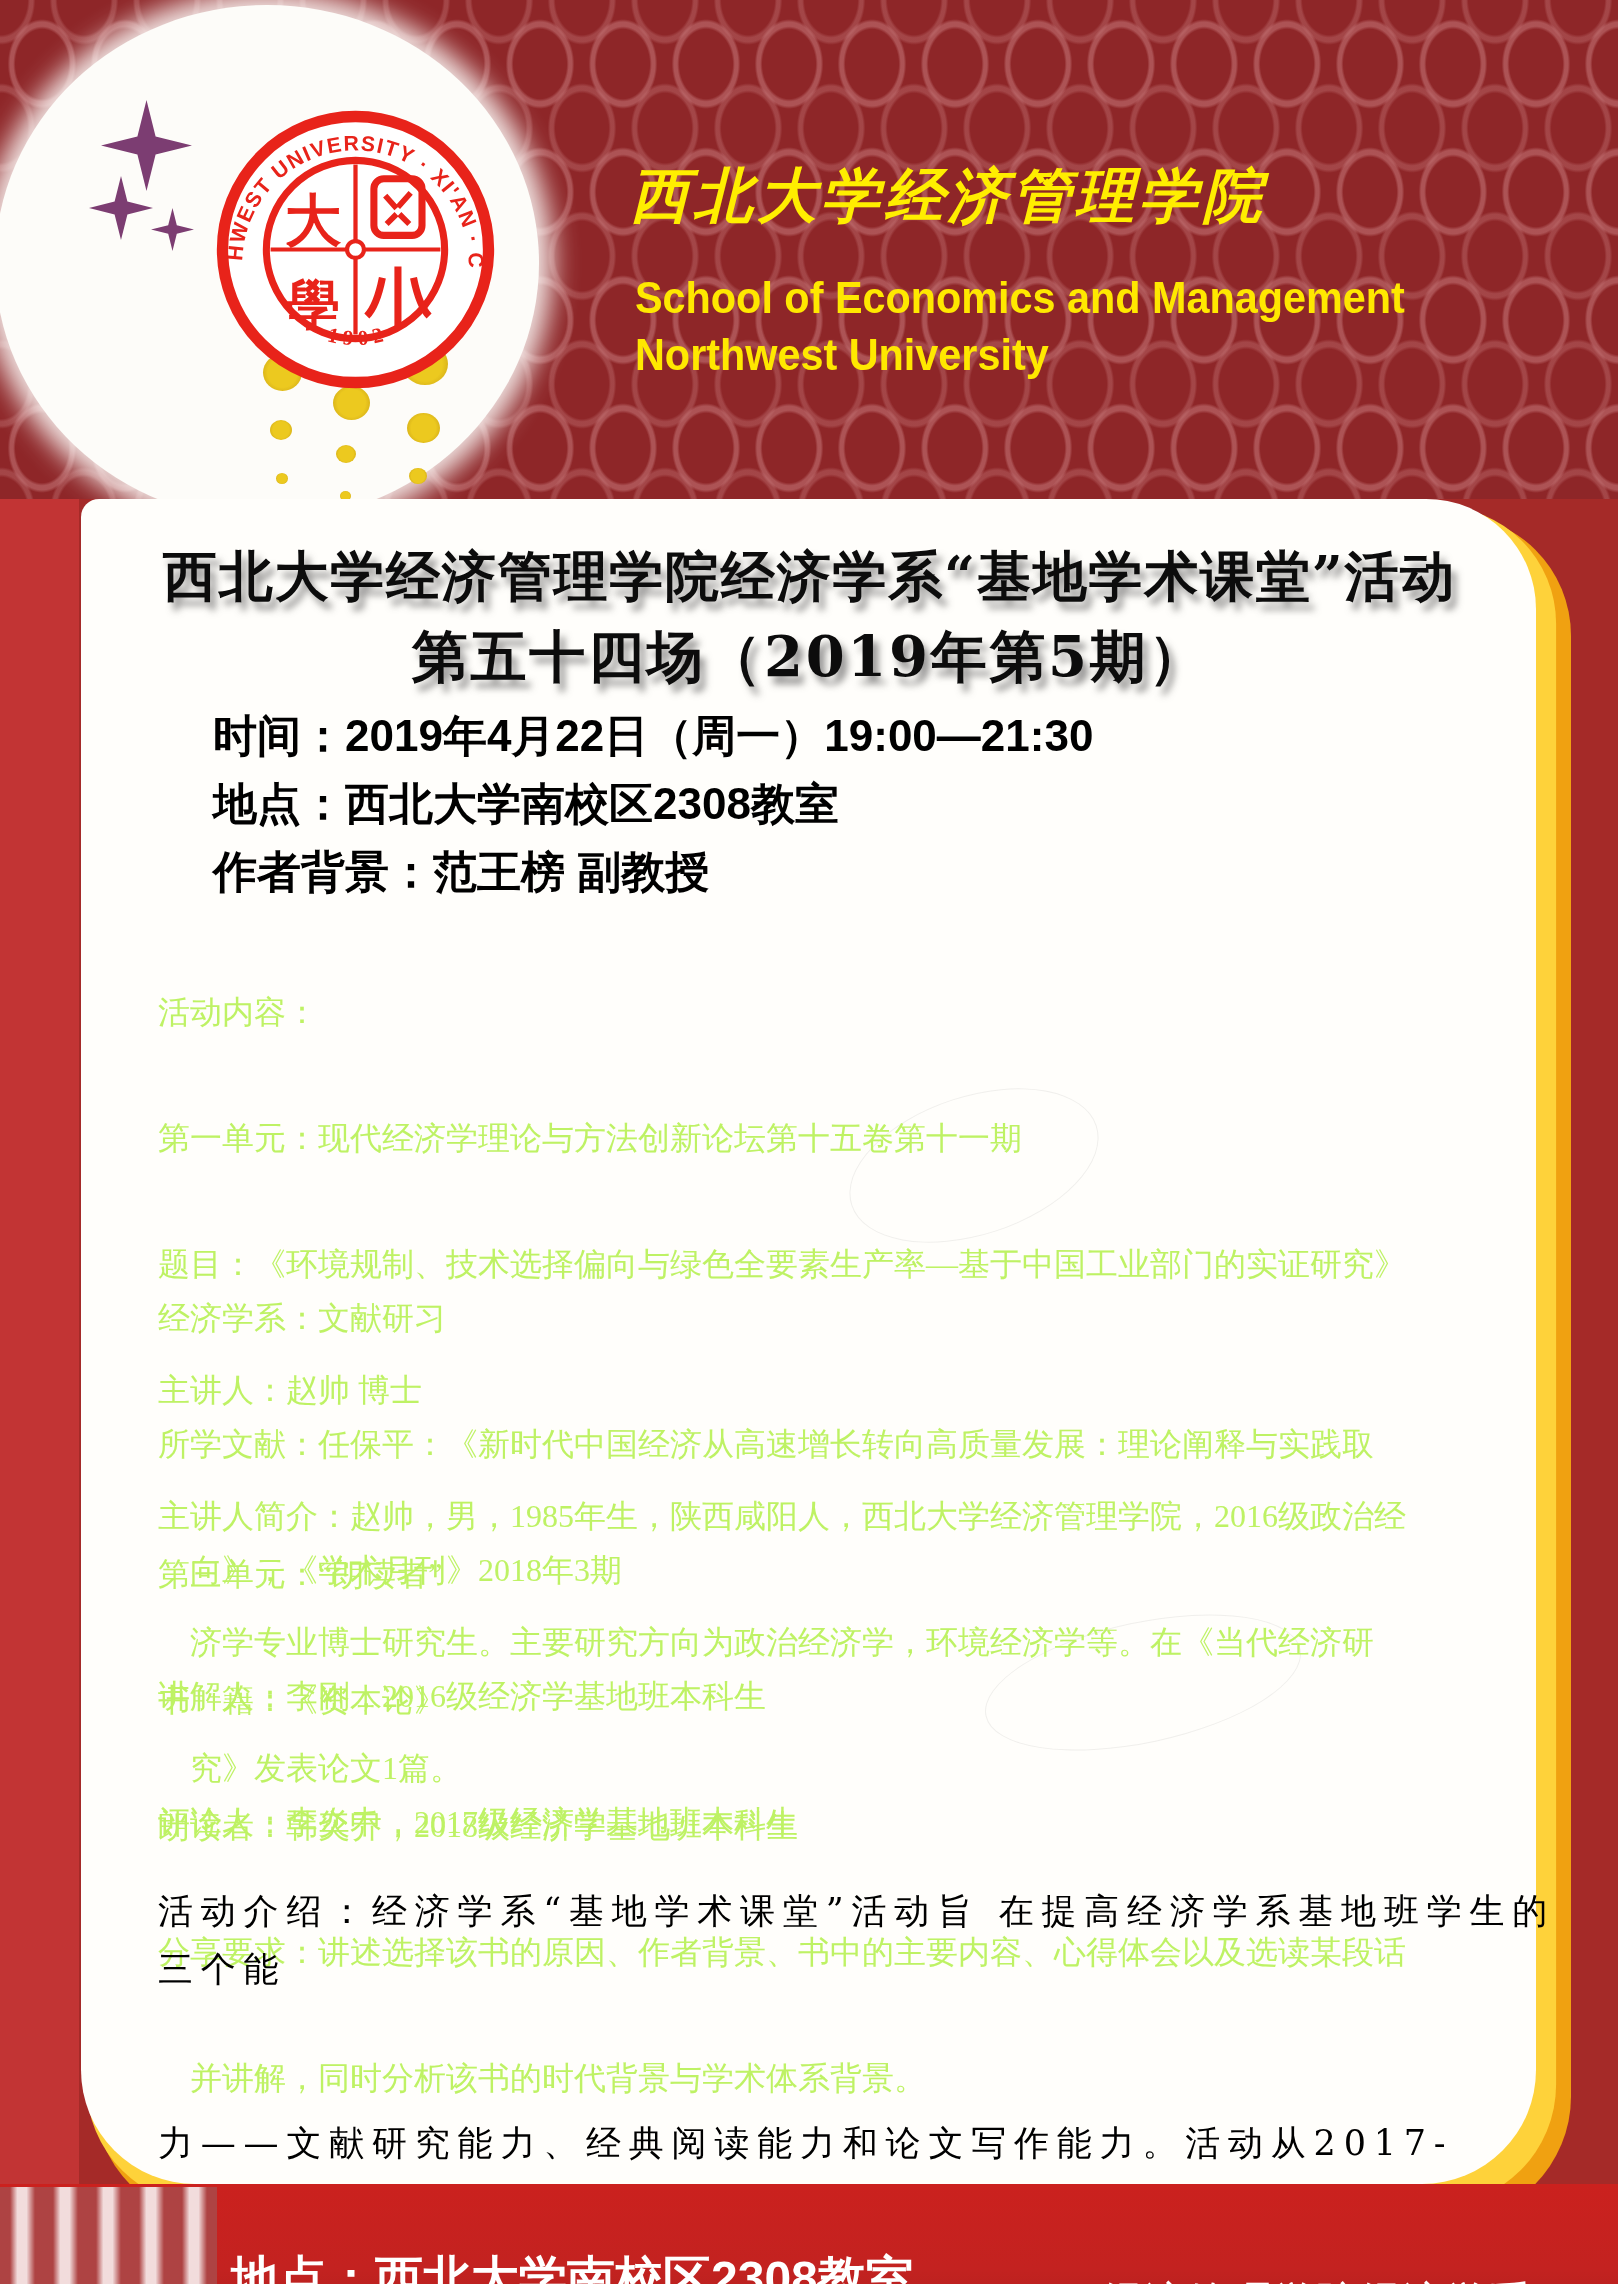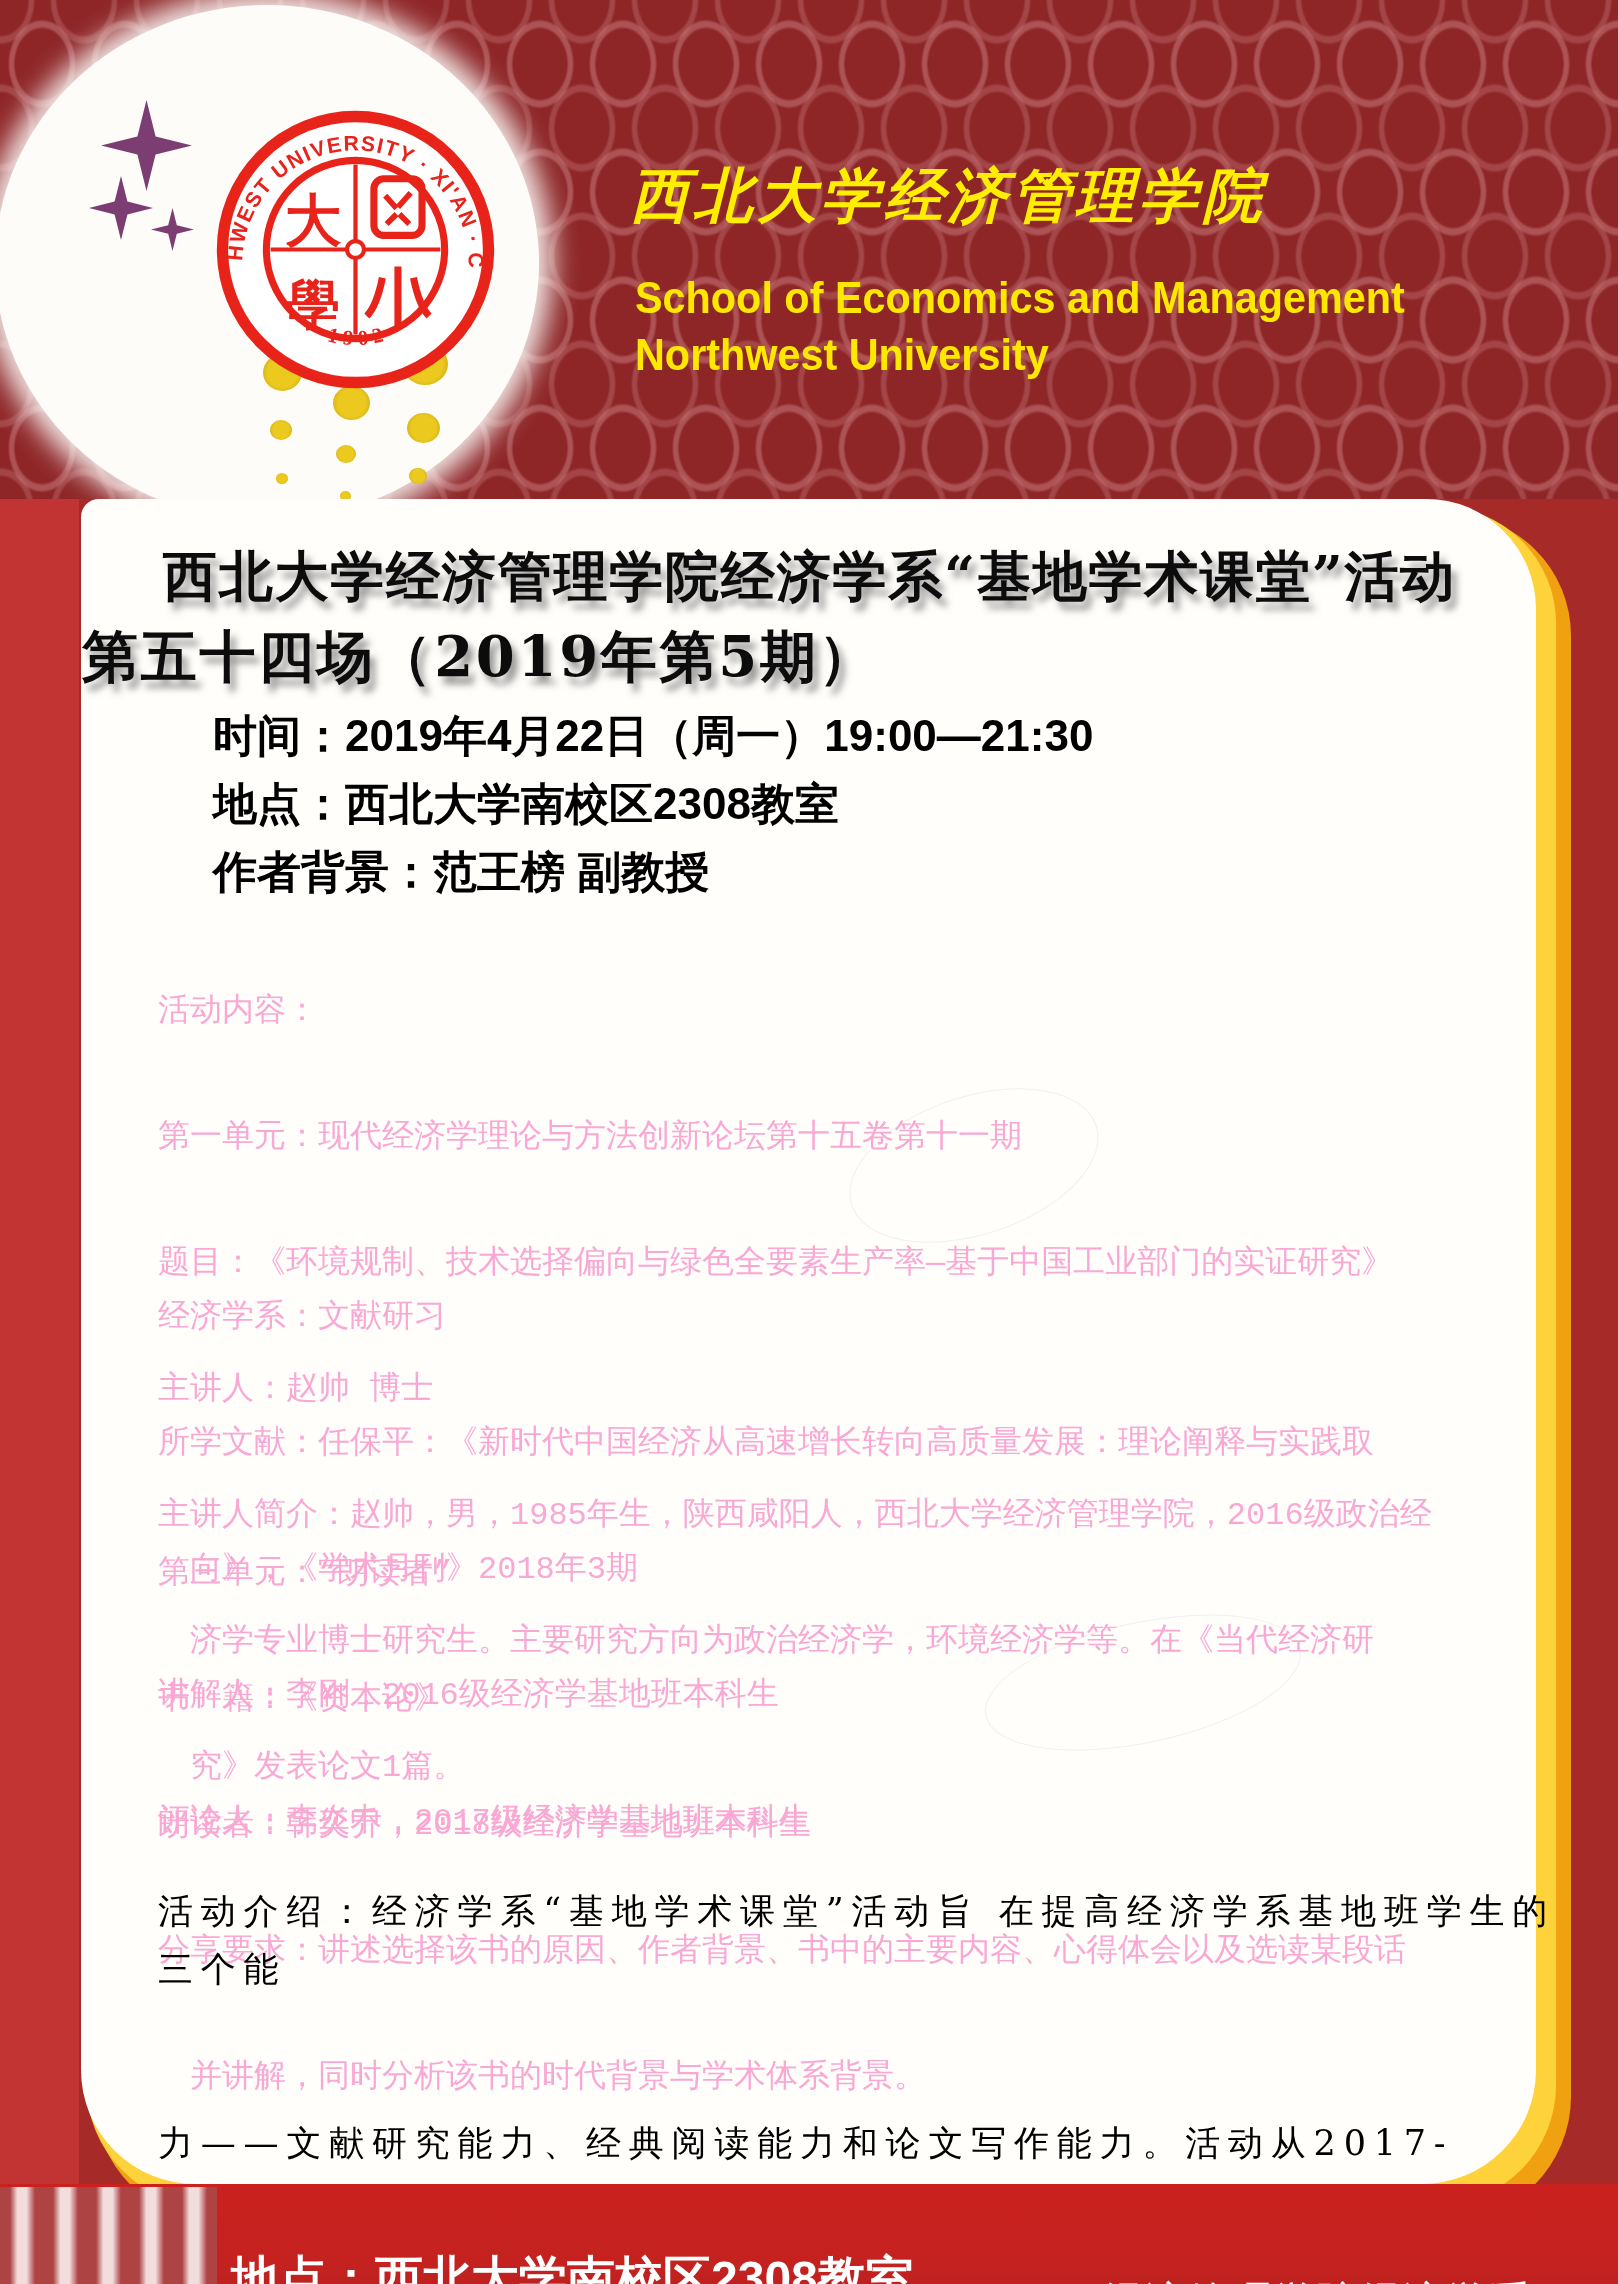--- a/index.html
+++ b/index.html
@@ -35,29 +35,29 @@
   .mid-bg{left:0;top:499px;width:1618px;height:1686px;
     background:linear-gradient(90deg,#c23434 0 79px,#a52a28 79px 100%);}
   .card{left:81px;top:499px;width:1455px;height:1685px;background:#fffefb;
     border-radius:18px 110px 114px 114px;
     box-shadow:12.8px 14.6px 0 7.3px #fed23a, 24px 26.5px 0 11px #f0a111;}
   .smoke{border:1.4px solid rgba(150,150,150,.14);border-radius:50%;}
 
   .title1{left:82px;top:541px;width:1455px;text-align:center;font-size:54px;font-weight:bold;
     color:#0c0c0c;letter-spacing:1.8px;white-space:nowrap;
     text-shadow:5.5px 8.2px 7.3px rgba(70,70,70,.55);}
-  .title2{left:82px;top:620px;width:1455px;font-size:56px;font-weight:bold;
+  .title2{left:82px;top:620px;width:1455px;text-align:center;font-size:56px;font-weight:bold;
     color:#0c0c0c;letter-spacing:2.7px;text-shadow:5.5px 8.2px 7.3px rgba(70,70,70,.55);}
 
   .info{left:213px;width:1279px;font-family:"Liberation Sans",sans-serif;font-weight:bold;
     font-size:44px;color:#000;white-space:nowrap;}
   .info1{top:707px;} .info2{top:775px;} .info3{top:843px;}
 
-  .bodyblock{left:158px;width:1375px;font-size:32px;line-height:42px;color:#f9a8d4;
-    white-space:pre-wrap;font-family:Liberation Mono, monospace;}
+  .bodyblock{left:158px;width:1375px;font-size:32px;line-height:42px;color:#bef264;
+    white-space:pre-wrap;font-family:Liberation Serif, serif;}
   .sec1{top:907px;} .sec2{top:1213px;} .sec3{top:1469px;}
   .intro{left:158px;top:1766px;width:1400px;font-size:35px;line-height:58px;
     letter-spacing:7.8px;color:#000;white-space:pre-wrap;font-family:"DejaVu Serif",serif;}
 
   
   .footer-bg{left:0;top:2184px;width:1618px;height:243px;
     background:linear-gradient(180deg,#cb211e 0%,#c32220 35%,#a31d1d 70%,#991c1c 100%);}
   .stripes{left:0;top:2187px;width:217px;height:240px;
     background:repeating-linear-gradient(90deg,#ae4343 0 10px,#f2dcdc 17.4px 26.5px,#ae4343 35px 43px);}
   .f-loc{left:231px;top:2247px;font-family:"Liberation Sans",sans-serif;font-weight:bold;

